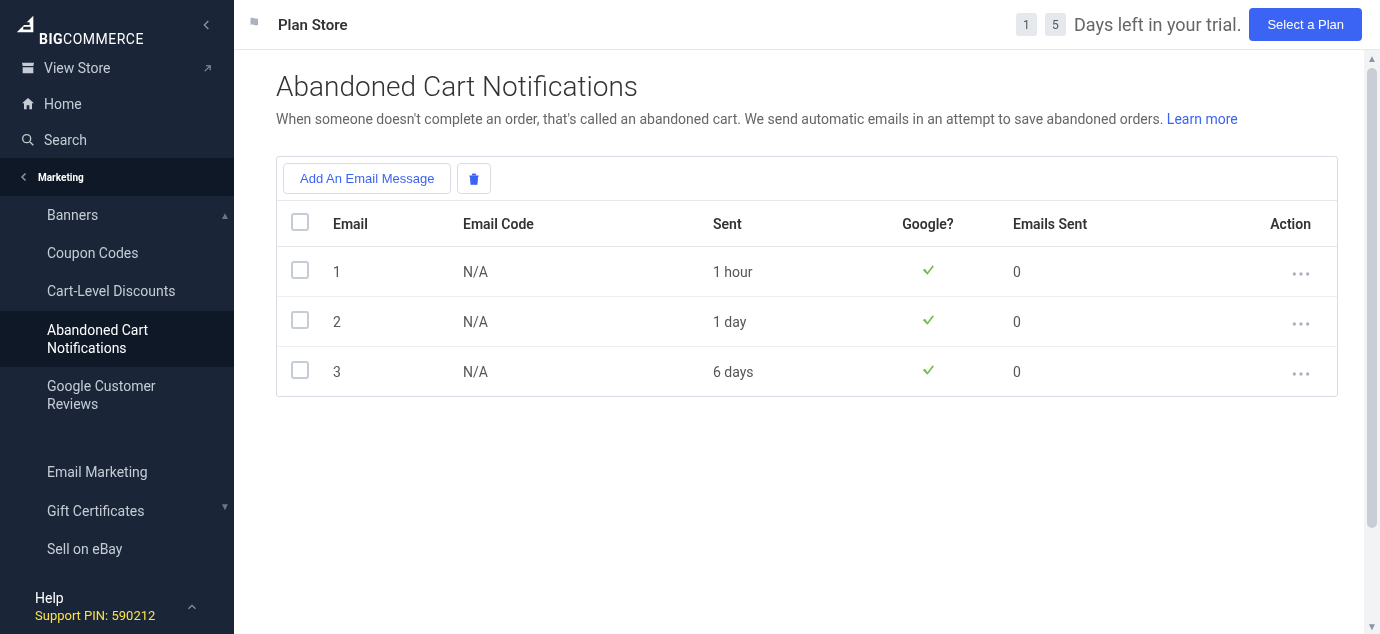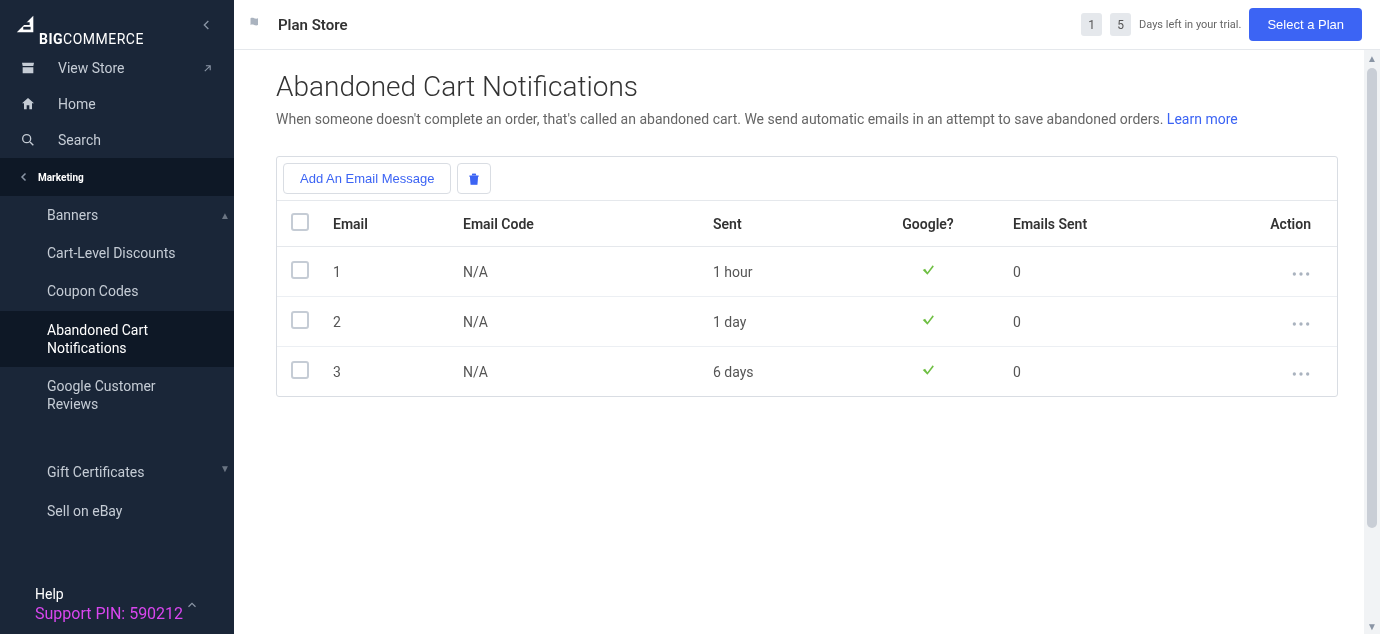--- a/index.html
+++ b/index.html
@@ -8,51 +8,51 @@
     
     
     .sidebar { width: 234px; background: #1a2638; color: #fff; display: flex; flex-direction: column; position: relative; }
     .sidebar-header { height: 50px; display: flex; align-items: center; padding: 0 15px; position: relative; }
     .logo { display: flex; align-items: center; gap: 2px; }
     .logo-text { font-size: 14px; font-weight: 400; letter-spacing: 0.5px; color: #fff; margin-top: 28px; }
     .logo-text .bold { font-weight: 700; }
     .collapse-btn { margin-left: auto; cursor: pointer; color: #8a95a5; padding: 4px; }
     
     .primary-nav { }
-    .primary-nav .nav-item { display: flex; align-items: center; gap: 22px; padding: 10px 20px; color: #c5ccd5; cursor: pointer; font-size: 14px; }
+    .primary-nav .nav-item { display: flex; align-items: center; gap: 8px; padding: 10px 20px; color: #c5ccd5; cursor: pointer; font-size: 14px; }
     .primary-nav .nav-item .ext-icon { margin-left: auto; color: #8a95a5; }
     
     .section-header { display: flex; align-items: center; gap: 8px; padding: 13px 20px 13px 18px; background: #0e1826; cursor: pointer; }
     .section-header .chev { color: #8a95a5; }
     .section-header .label { font-weight: 700; font-size: 10px; color: #fff; }
     
     .subnav-wrap { position: relative; }
     .subnav { }
     .subnav .sub-item { padding: 10px 37px 10px 47px; color: #c5ccd5; cursor: pointer; font-size: 14px; line-height: 1.3; }
     .subnav .sub-item.active { background: #0e1826; color: #fff; }
     .subnav .gap { height: 30px; }
     
     .mini-scroll { position: absolute; right: 3px; width: 12px; }
     .mini-scroll.top-arrow { top: 50px; height: 14px; display:flex; align-items:center; justify-content:center; color:#6b7583; font-size:10px; }
     .mini-scroll.bot-arrow { bottom: 54px; height: 14px; display:flex; align-items:center; justify-content:center; color:#6b7583; font-size:10px; }
     
     .help-section { margin-top: auto; padding: 11px 35px; display: flex; align-items: center; justify-content: space-between; cursor: pointer; }
     .help-section .texts { display: flex; flex-direction: column; gap: 2px; }
     .help-section .help-label { font-size: 14px; color: #fff; }
-    .help-section .help-pin { font-size: 16px; color: #d946ef; text-align: right; }
+    .help-section .help-pin { font-size: 13px; color: #fde047; text-align: right; }
     .help-section .chev-up { color: #8a95a5; }
     
     
     .main-area { flex: 1; display: flex; flex-direction: column; position: relative; }
     .topbar { height: 50px; border-bottom: 1px solid #e5e8ec; display: flex; align-items: center; padding: 0 18px 0 12px; gap: 14px; }
     .store-flag { color: #aab3bf; }
     .store-name { font-weight: 600; font-size: 15px; color: #333; }
     .trial-block { margin-left: auto; display: flex; align-items: center; gap: 8px; }
     .day-box { width: 21px; height: 23px; background: #e5e8ec; border-radius: 3px; display: flex; align-items: center; justify-content: center; font-size: 12px; color: #555; }
-    .trial-text { font-size: 11px; color: #666; }
+    .trial-text { font-size: 18px; color: #666; }
     .select-plan-btn { background: #3c64f4; color: #fff; border: none; border-radius: 4px; padding: 9px 18px; font-size: 13px; font-weight: 500; cursor: pointer; }
     
     
     .content-scroll { flex: 1; overflow-y: auto; position: relative; }
     .content { padding: 20px 42px; }
     .page-title { font-size: 28px; font-weight: 300; color: #333; margin-bottom: 6px; }
     .page-desc { font-size: 14px; color: #666; line-height: 1.5; }
     .page-desc a { color: #3c64f4; text-decoration: none; cursor: pointer; }
     
     .panel { border: 1px solid #d9dde3; border-radius: 3px; margin-top: 26px; background: #fff; }
@@ -137,25 +137,26 @@
         <span class="chev">
           <svg width="12" height="12" viewBox="0 0 24 24">
               <path fill="none" stroke="currentColor" stroke-width="3" d="M15 5l-7 7 7 7"></path>
             </svg>
         </span>
         <span class="label">Marketing</span>
       </div>
       <div class="mini-scroll top-arrow">▲</div>
       <nav class="subnav">
         <div class="sub-item"><span>Banners</span></div>
+        <div class="sub-item"><span>Coupon Codes</span></div>
         <div class="sub-item"><span>Cart-Level Discounts</span></div>
-        <div class="sub-item"><span>Coupon Codes</span></div>
         <div class="sub-item active"><span>Abandoned Cart Notifications</span></div>
         <div class="sub-item"><span>Google Customer Reviews</span></div>
         <div class="gap"></div>
+        <div class="sub-item"><span>Email Marketing</span></div>
         <div class="sub-item"><span>Gift Certificates</span></div>
         <div class="sub-item"><span>Sell on eBay</span></div>
       </nav>
       <div class="mini-scroll bot-arrow">▼</div>
     </div>
 
     <div class="help-section">
       <div class="texts">
         <span class="help-label">Help</span>
         <span class="help-pin">Support PIN: 590212</span>

